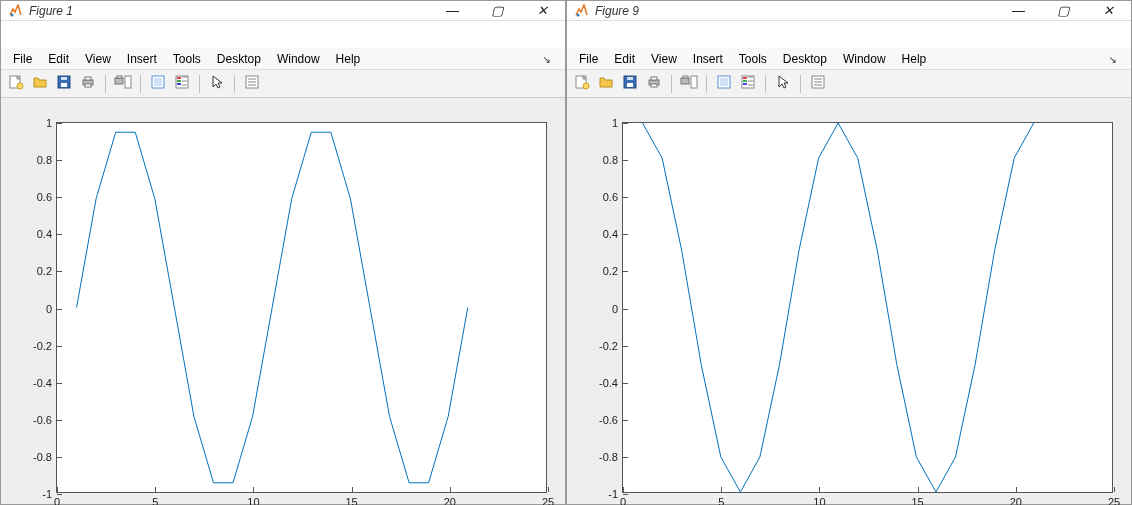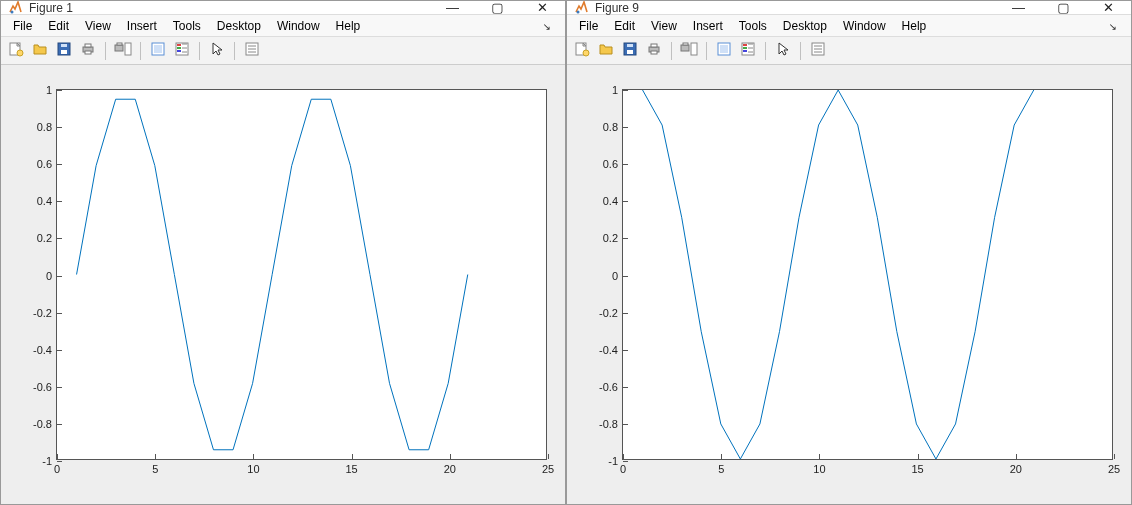--- a/index.html
+++ b/index.html
@@ -16,26 +16,27 @@
   .figure-window {
     flex: 1;
     border: 1px solid #999;
     background: #fff;
     display: flex;
     flex-direction: column;
     position: relative;
   }
   .figure-window.inactive .titlebar { color: #777; }
   .titlebar {
-    height: 14px;
+    height: 20px;
     display: flex;
     align-items: center;
     background: #fff;
     border-bottom: 1px solid #ddd;
     padding-left: 6px;
+    font-style: italic;
   }
   .titlebar .logo {
     width: 16px; height: 16px;
     margin-right: 6px;
     display: inline-flex; align-items: center; justify-content: center;
   }
   .titlebar .title { flex: 1; font-size: 12px; color: #333; }
   .win-controls { display: flex; height: 100%; }
   .win-controls div {
     width: 45px; height: 100%;
@@ -43,20 +44,21 @@
     font-size: 13px; color: #222;
   }
   .menubar {
     height: 22px;
     background: #f8f8f8;
     display: flex;
     align-items: center;
     padding: 0 4px;
     border-bottom: 1px solid #ddd;
     position: relative;
+    margin-top: 27px;
   }
   .menubar span {
     padding: 2px 8px;
     font-size: 12px;
     color: #000;
     cursor: default;
   }
   .menubar .drop-arrow {
     position: absolute; right: 6px; top: 50%; transform: translateY(-50%);
     font-size: 10px; color: #333;

